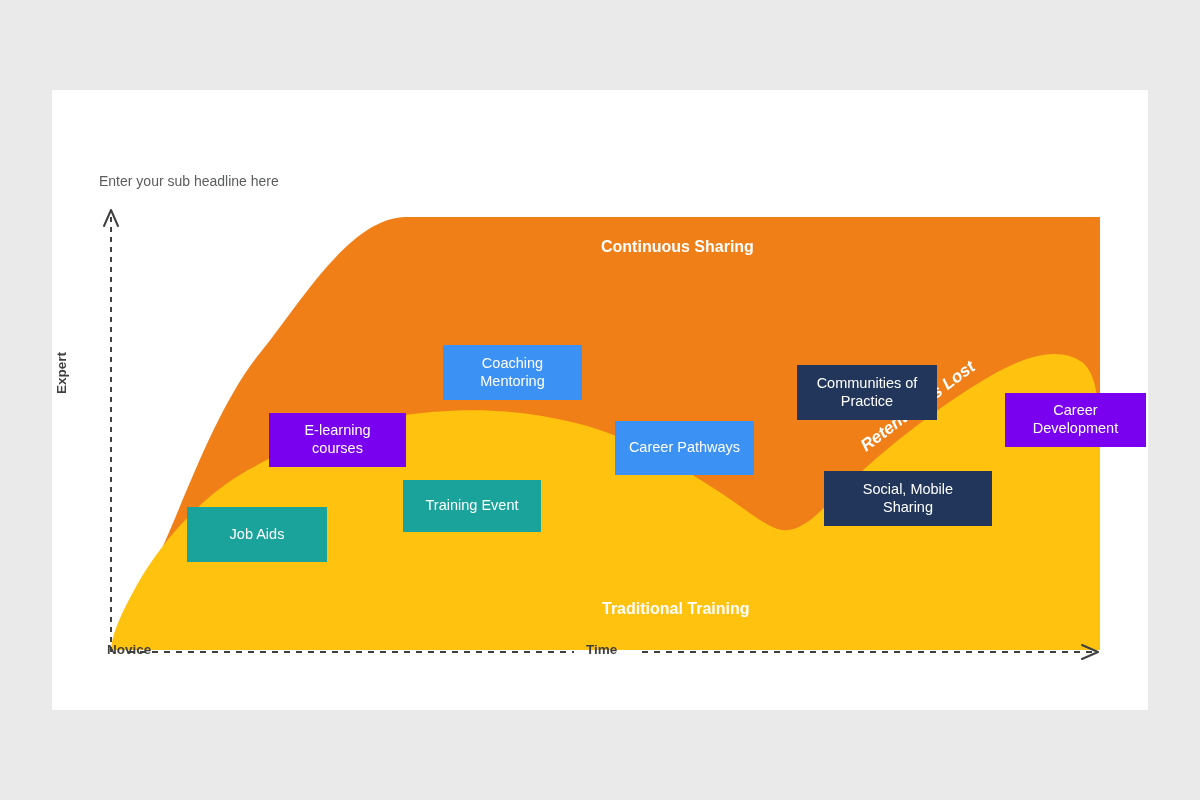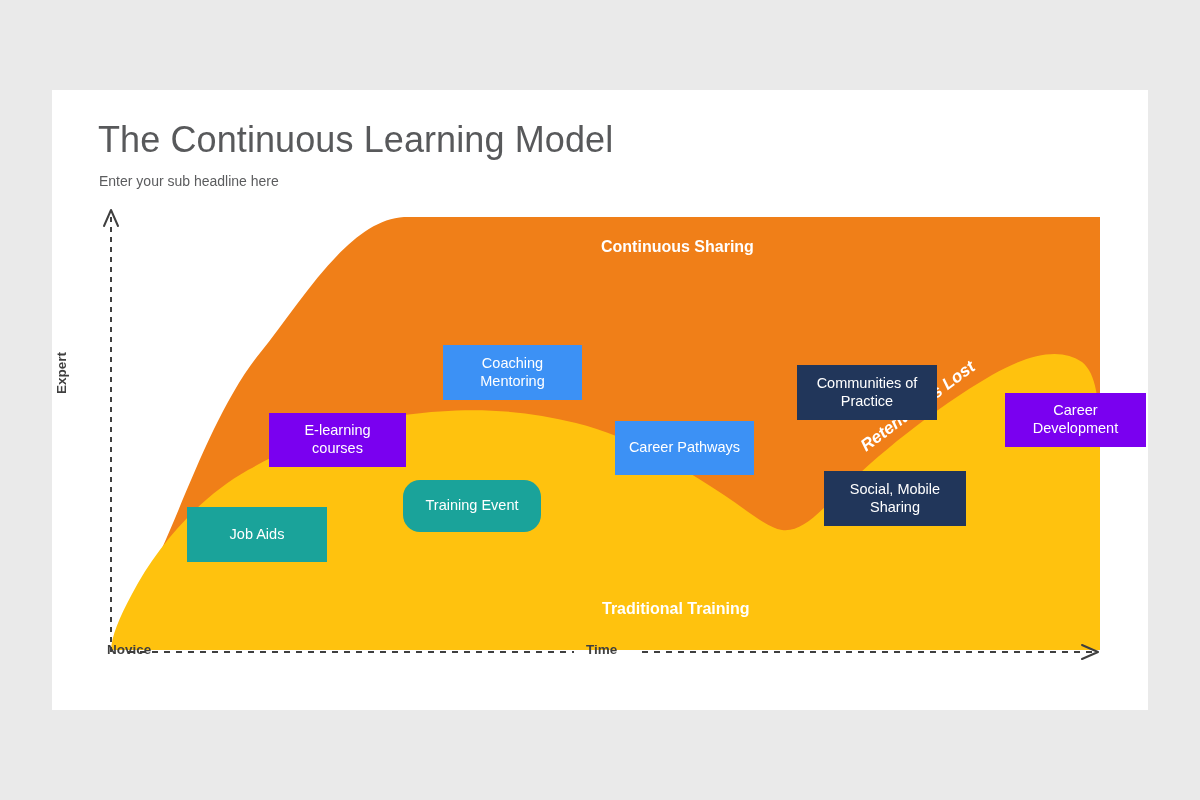--- a/index.html
+++ b/index.html
@@ -117,21 +117,20 @@
     font-weight: bold;
     color: #3f3f3f;
     white-space: nowrap;
   }
 </style>
 </head>
 <body>
 
 <div id="slide-canvas">
 
-  <div id="slide-title">The Continuous Learning Model</div>
   <div id="slide-subtitle">Enter your sub headline here</div>
 
   <div id="chart-area">
 
     <svg id="chart-svg" width="1096" height="620" viewBox="0 0 1096 620">
       <defs>
         <clipPath id="plot-clip">
           <rect x="0" y="110" width="1048" height="450"></rect>
         </clipPath>
       </defs>
@@ -172,22 +171,22 @@
     <div id="axis-label-novice">Novice</div>
     <div id="axis-label-time">Time</div>
 
     <div class="area-caption" id="caption-continuous-learning">Continuous Sharing</div>
     <div class="area-caption" id="caption-traditional-training">Traditional Training</div>
     <div class="area-caption" id="caption-retention-lost">Retention is Lost</div>
 
     <div id="label-boxes">
         <div class="label-box" style="left: 135px; top: 417px; width: 140px; height: 55px; background: rgb(26, 163, 154);">Job Aids</div>
         <div class="label-box" style="left: 217px; top: 323px; width: 137px; height: 54px; background: rgb(122, 0, 240);">E-learning<br>courses</div>
-        <div class="label-box" style="left: 351px; top: 390px; width: 138px; height: 52px; background: rgb(26, 163, 154); border-radius: 17px;">Training Event</div>
+        <div class="label-box" style="left: 351px; top: 390px; width: 138px; height: 52px; background: rgb(26, 163, 154);">Training Event</div>
         <div class="label-box" style="left: 391px; top: 255px; width: 139px; height: 55px; background: rgb(60, 145, 245);">Coaching<br>Mentoring</div>
         <div class="label-box" style="left: 563px; top: 331px; width: 139px; height: 54px; background: rgb(60, 145, 245);">Career Pathways</div>
         <div class="label-box" style="left: 745px; top: 275px; width: 140px; height: 55px; background: rgb(33, 54, 90);">Communities of<br>Practice</div>
-        <div class="label-box" style="left: 772px; top: 381px; width: 142px; height: 55px; background: rgb(33, 54, 90);">Social, Mobile<br>Sharing</div>
+        <div class="label-box" style="left: 772px; top: 381px; width: 168px; height: 55px; background: rgb(33, 54, 90);">Social, Mobile<br>Sharing</div>
         <div class="label-box" style="left: 953px; top: 303px; width: 141px; height: 54px; background: rgb(122, 0, 240);">Career<br>Development</div>
       </div>
 
   </div>
 </div>
 
 </body></html>

